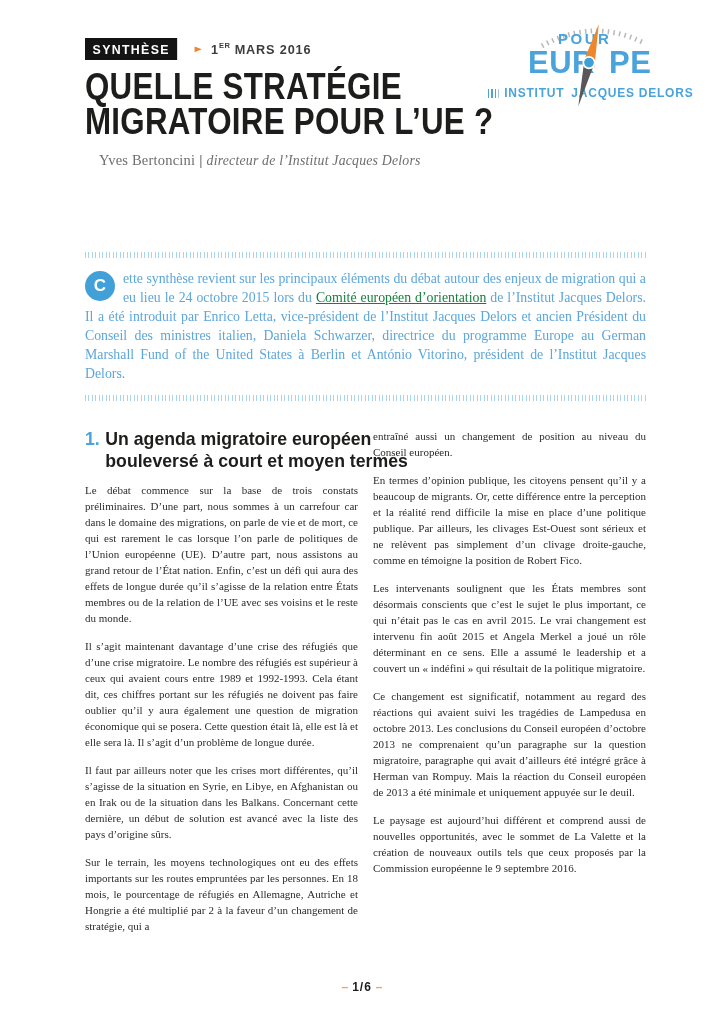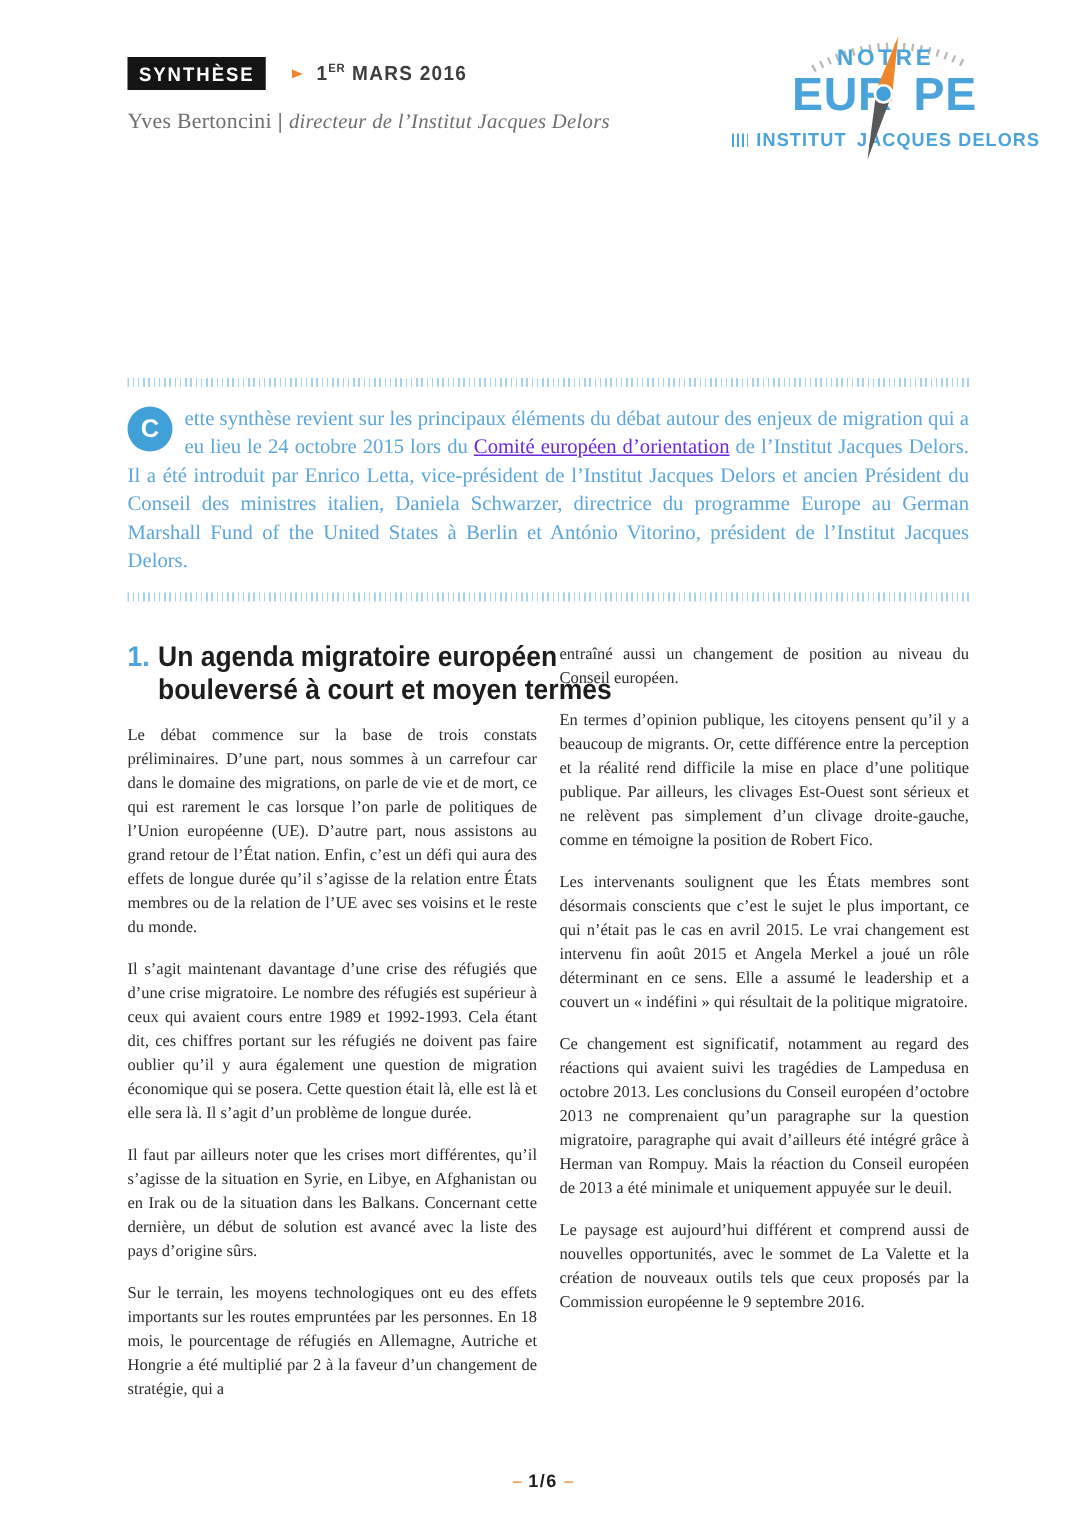--- a/index.html
+++ b/index.html
@@ -15,21 +15,21 @@
     background:#141414; color:#fff; font-weight:bold; font-size:13px;
     letter-spacing:1.4px; padding:4px 8px 3px 8px; display:inline-block;
     transform:scaleX(0.95); transform-origin:0 50%;
   }
   .date-arrow { color:#f0862c; font-size:12px; margin:0 7px 0 10px; transform:scaleY(0.8); display:inline-block; }
   .date { font-weight:bold; font-size:13.5px; color:#3e3d3c; letter-spacing:0.9px; transform:scaleX(0.94); transform-origin:0 50%; }
   .date sup { font-size:8px; vertical-align:super; letter-spacing:0.5px; }
   .title { margin-top:9px; color:#1d1d1b; }
   .tline { display:block; font-size:36px; font-weight:bold; line-height:35px; letter-spacing:0.3px; transform:scaleX(0.87); transform-origin:0 0; white-space:nowrap; }
   .authors { margin-top:13px; font-family:"Liberation Serif", serif; color:#6f6d6d; }
-  .author { margin-bottom:6px; font-size:14.5px; letter-spacing:0.2px; }
+  .author { margin-bottom:6px; font-size:14.5px; letter-spacing:0.2px;margin-left:14px; }
   .aname { }
   .apipe { font-weight:bold; margin:0 4px; }
   .arole { font-style:italic; font-size:13.8px; }
   
   .logo { position:absolute; top:30px; right:22px; width:214px; height:84px; color:#4aa3da; }
   .l-notre { font-weight:bold; font-size:15px; letter-spacing:2.5px; margin-left:70px; position:relative; z-index:2; }
   .l-europe { font-weight:bold; font-size:31px; letter-spacing:0.5px; margin-left:40px; margin-top:-2px; position:relative; z-index:2; white-space:nowrap; }
   .l-gap { display:inline-block; width:14px; }
   .l-sub { display:flex; align-items:center; margin-top:5px; font-weight:bold; font-size:12.5px; letter-spacing:0.8px; white-space:nowrap; transform:scaleX(0.96); transform-origin:0 50%; }
   .l-ticks { display:inline-block; width:30px; height:9px; margin-right:6px;
@@ -39,21 +39,21 @@
   .arc-svg { position:absolute; left:48px; top:-8px; width:112px; height:28px; z-index:1; }
   
   .content { position:absolute; left:85px; right:78px; top:252px; }
   .sep { height:6px; background:repeating-linear-gradient(90deg,#a8d3ee 0,#a8d3ee 1px,transparent 1px,transparent 3.5px); }
   .intro { padding:11px 0 12px 0; font-family:"Liberation Serif", serif; color:#5ca6da; font-size:13.8px; line-height:19px; text-align:justify; }
   .dropcap {
     float:left; width:30px; height:30px; border-radius:50%; background:#42a0d8;
     color:#fff; font-family:"Liberation Sans", sans-serif; font-weight:bold; font-size:17px;
     text-align:center; line-height:30px; margin:2px 8px 2px 0;
   }
-  .intro-link { color:#6d28d9; text-decoration:underline; cursor:pointer; }
+  .intro-link { color:#15803d; text-decoration:underline; cursor:pointer; }
   .columns { display:flex; gap:15px; margin-top:27px; }
   .col { flex:1; min-width:0; }
   .s-head { display:flex; font-size:19px; line-height:22px; font-weight:bold; color:#1d1d1b; margin-bottom:10px; transform:scaleX(0.93); transform-origin:0 0; width:108%; }
   .s-num { color:#4aa3da; margin-right:6px; flex:0 0 auto; }
   .hline { display:block; white-space:nowrap; }
   .col p {
     font-family:"Liberation Serif", serif; font-size:11px; line-height:16px;
     color:#2d2c2b; text-align:justify; margin-bottom:12px; hyphens:auto; -webkit-hyphens:auto;
   }
   
@@ -65,40 +65,44 @@
 <body>
 
 <div class="page">
 
   <div class="header-left">
     <div class="badge-row">
       <span class="badge">SYNTHÈSE</span>
       <span class="date-arrow">►</span>
       <span class="date"><span>1</span><sup>ER</sup><span> MARS 2016</span></span>
     </div>
+    <h1 class="title">
+      <span class="tline">QUELLE STRATÉGIE</span>
+      <span class="tline">MIGRATOIRE POUR L’UE ?</span>
+    </h1>
     <div class="authors">
       <div class="author">
         <span class="aname">Yves Bertoncini</span><span class="apipe">|</span><span class="arole">directeur de l’Institut Jacques Delors</span>
       </div>
     </div>
   </div>
 
   <div class="logo">
     <svg class="arc-svg" viewBox="0 0 112 28" xmlns="http://www.w3.org/2000/svg">
       <path d="M6,24 Q56,-4 106,20" fill="none" stroke="#b9b8b7" stroke-width="5" stroke-dasharray="1.5 4.2"></path>
     </svg>
     <svg class="needle-svg" viewBox="0 0 34 104" xmlns="http://www.w3.org/2000/svg">
       <g transform="rotate(14 17 48)">
         <polygon points="17,2 10,51 24,51" fill="#f0862c"></polygon>
         <polygon points="17,98 11,46 23,46" fill="#58585a"></polygon>
       </g>
       <circle cx="17" cy="47" r="7.5" fill="#ffffff"></circle>
       <circle cx="17" cy="47" r="5.5" fill="#42a0d8"></circle>
     </svg>
-    <div class="l-notre">NOTRE</div>
+    <div class="l-notre">POUR</div>
     <div class="l-europe"><span>EUR</span><span class="l-gap"></span><span>PE</span></div>
     <div class="l-sub">
       <span class="l-ticks"></span>
       <span>INSTITUT</span>
       <span class="l-sub-gap"></span>
       <span>JACQUES DELORS</span>
     </div>
   </div>
 
   <div class="content">

